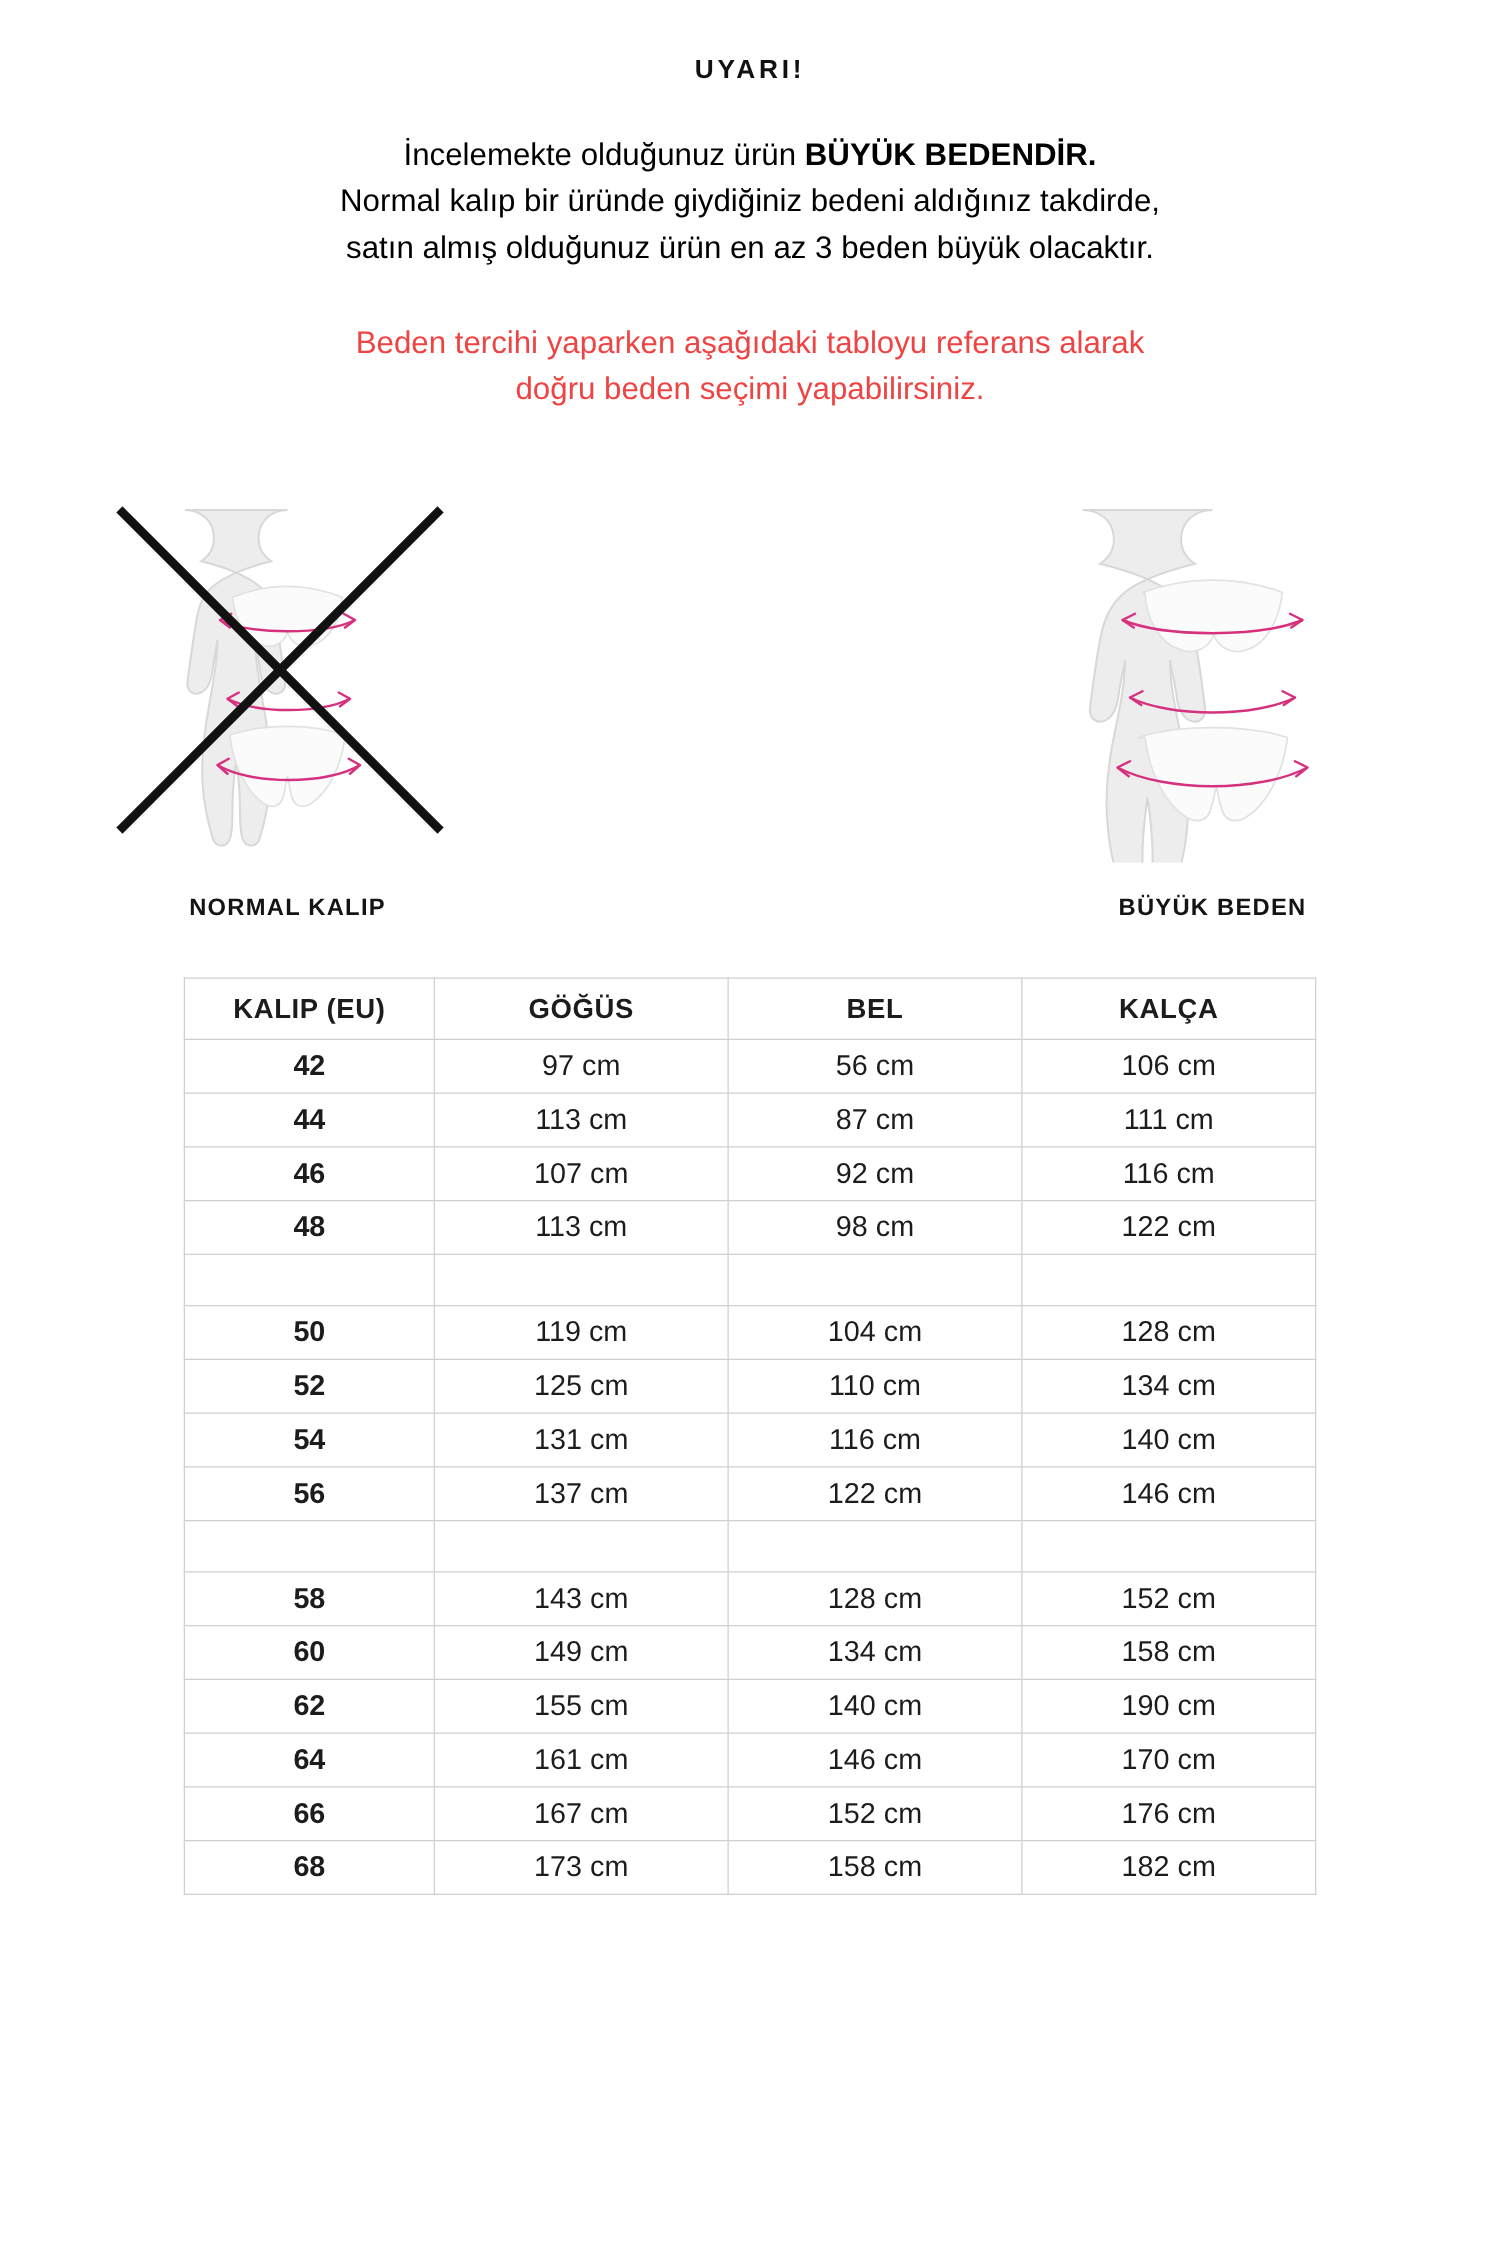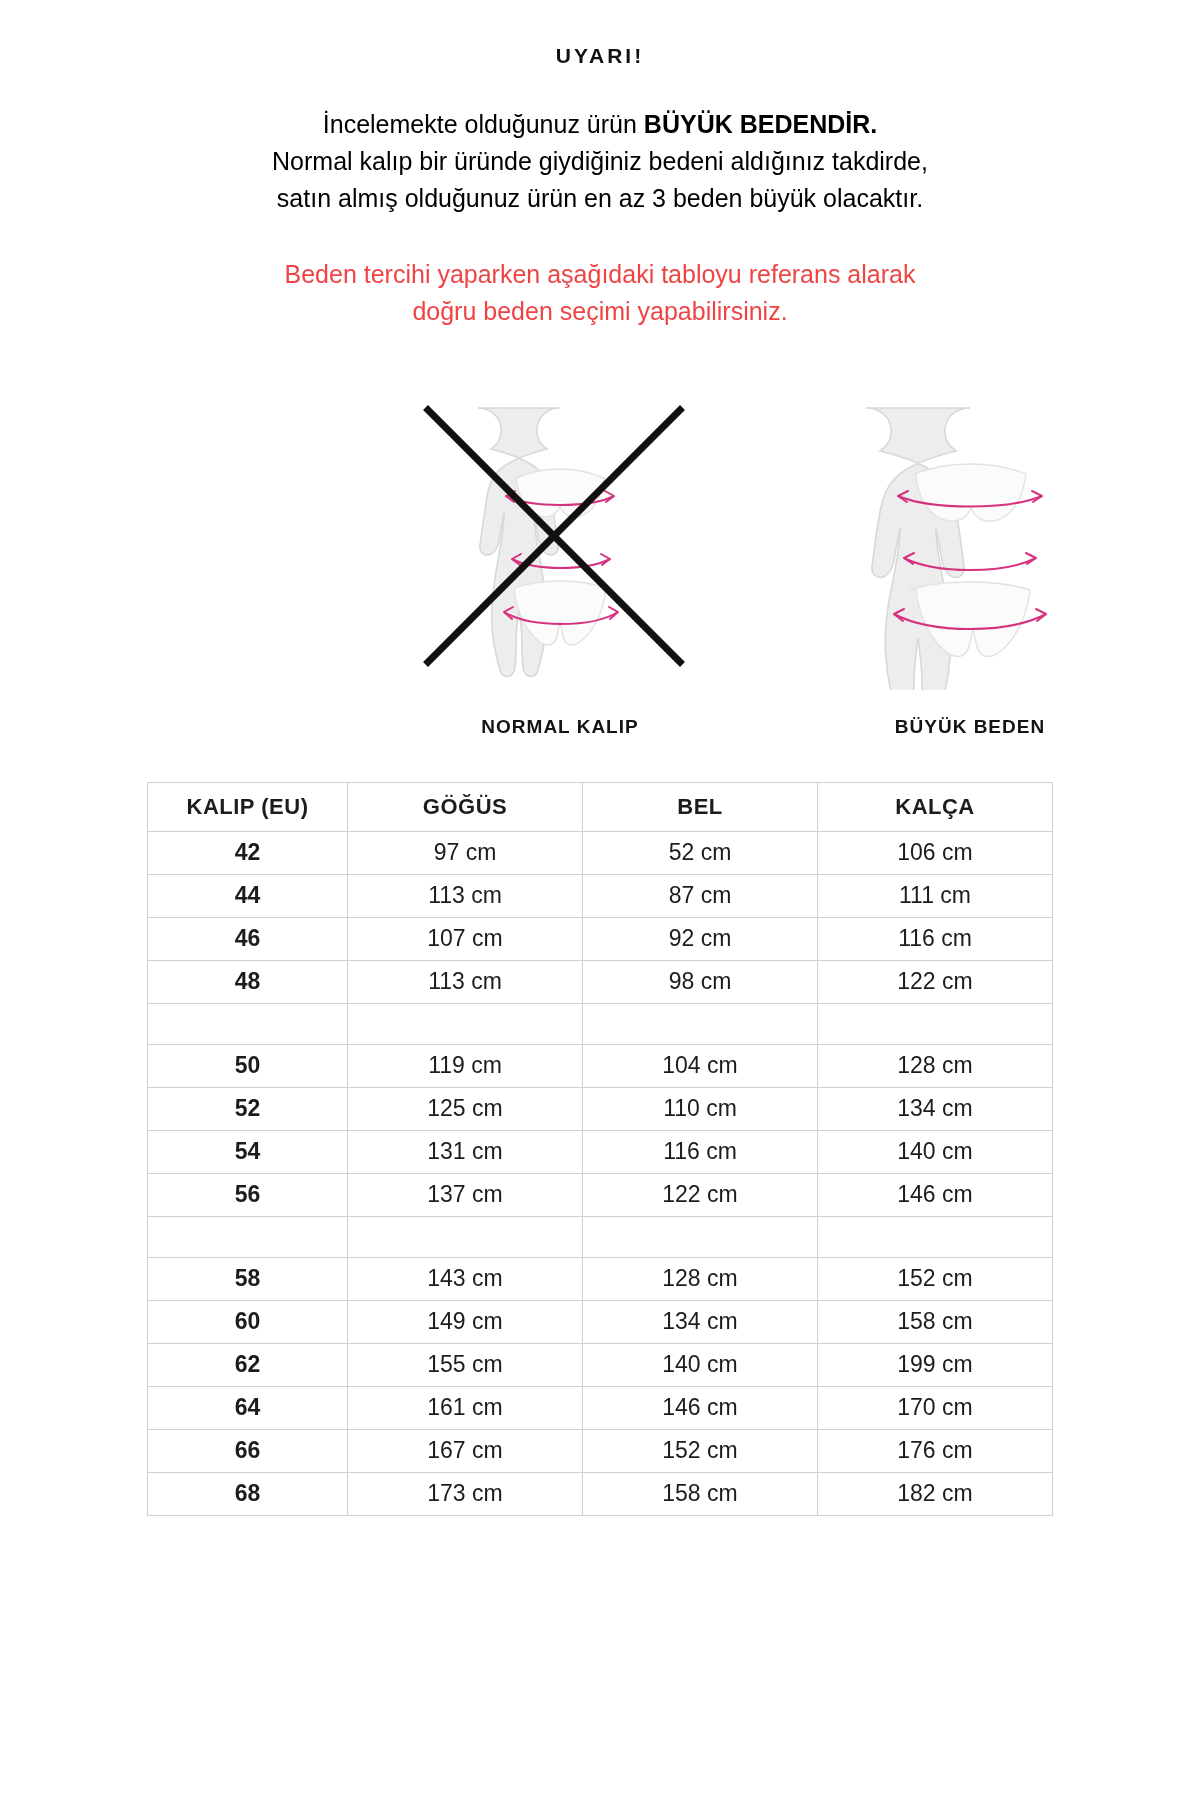--- a/index.html
+++ b/index.html
@@ -50,21 +50,21 @@
     line-height: 1.47;
     color: #ef4444;
     margin-top: 40px;
     font-weight: 400;
   }
 
   
   .figures {
     margin-top: 70px;
     display: flex;
-    justify-content: flex-end;
+    justify-content: space-between;
     gap: 110px;
     align-items: flex-start;
   }
   .fig-block {
     width: 300px;
     text-align: center;
     position: relative;
   }
   .fig-svg-wrap {
     position: relative;
@@ -217,21 +217,21 @@
         <th>KALIP (EU)</th>
         <th>GÖĞÜS</th>
         <th>BEL</th>
         <th>KALÇA</th>
       </tr>
     </thead>
     <tbody id="size-table-body">
         <tr>
           <td class="size-cell">42</td>
           <td>97 cm</td>
-          <td>52 cm</td>
+          <td>56 cm</td>
           <td>106 cm</td>
         </tr>
         <tr>
           <td class="size-cell">44</td>
           <td>113 cm</td>
           <td>87 cm</td>
           <td>111 cm</td>
         </tr>
         <tr>
           <td class="size-cell">46</td>
@@ -290,21 +290,21 @@
         <tr>
           <td class="size-cell">60</td>
           <td>149 cm</td>
           <td>134 cm</td>
           <td>158 cm</td>
         </tr>
         <tr>
           <td class="size-cell">62</td>
           <td>155 cm</td>
           <td>140 cm</td>
-          <td>199 cm</td>
+          <td>190 cm</td>
         </tr>
         <tr>
           <td class="size-cell">64</td>
           <td>161 cm</td>
           <td>146 cm</td>
           <td>170 cm</td>
         </tr>
         <tr>
           <td class="size-cell">66</td>
           <td>167 cm</td>

